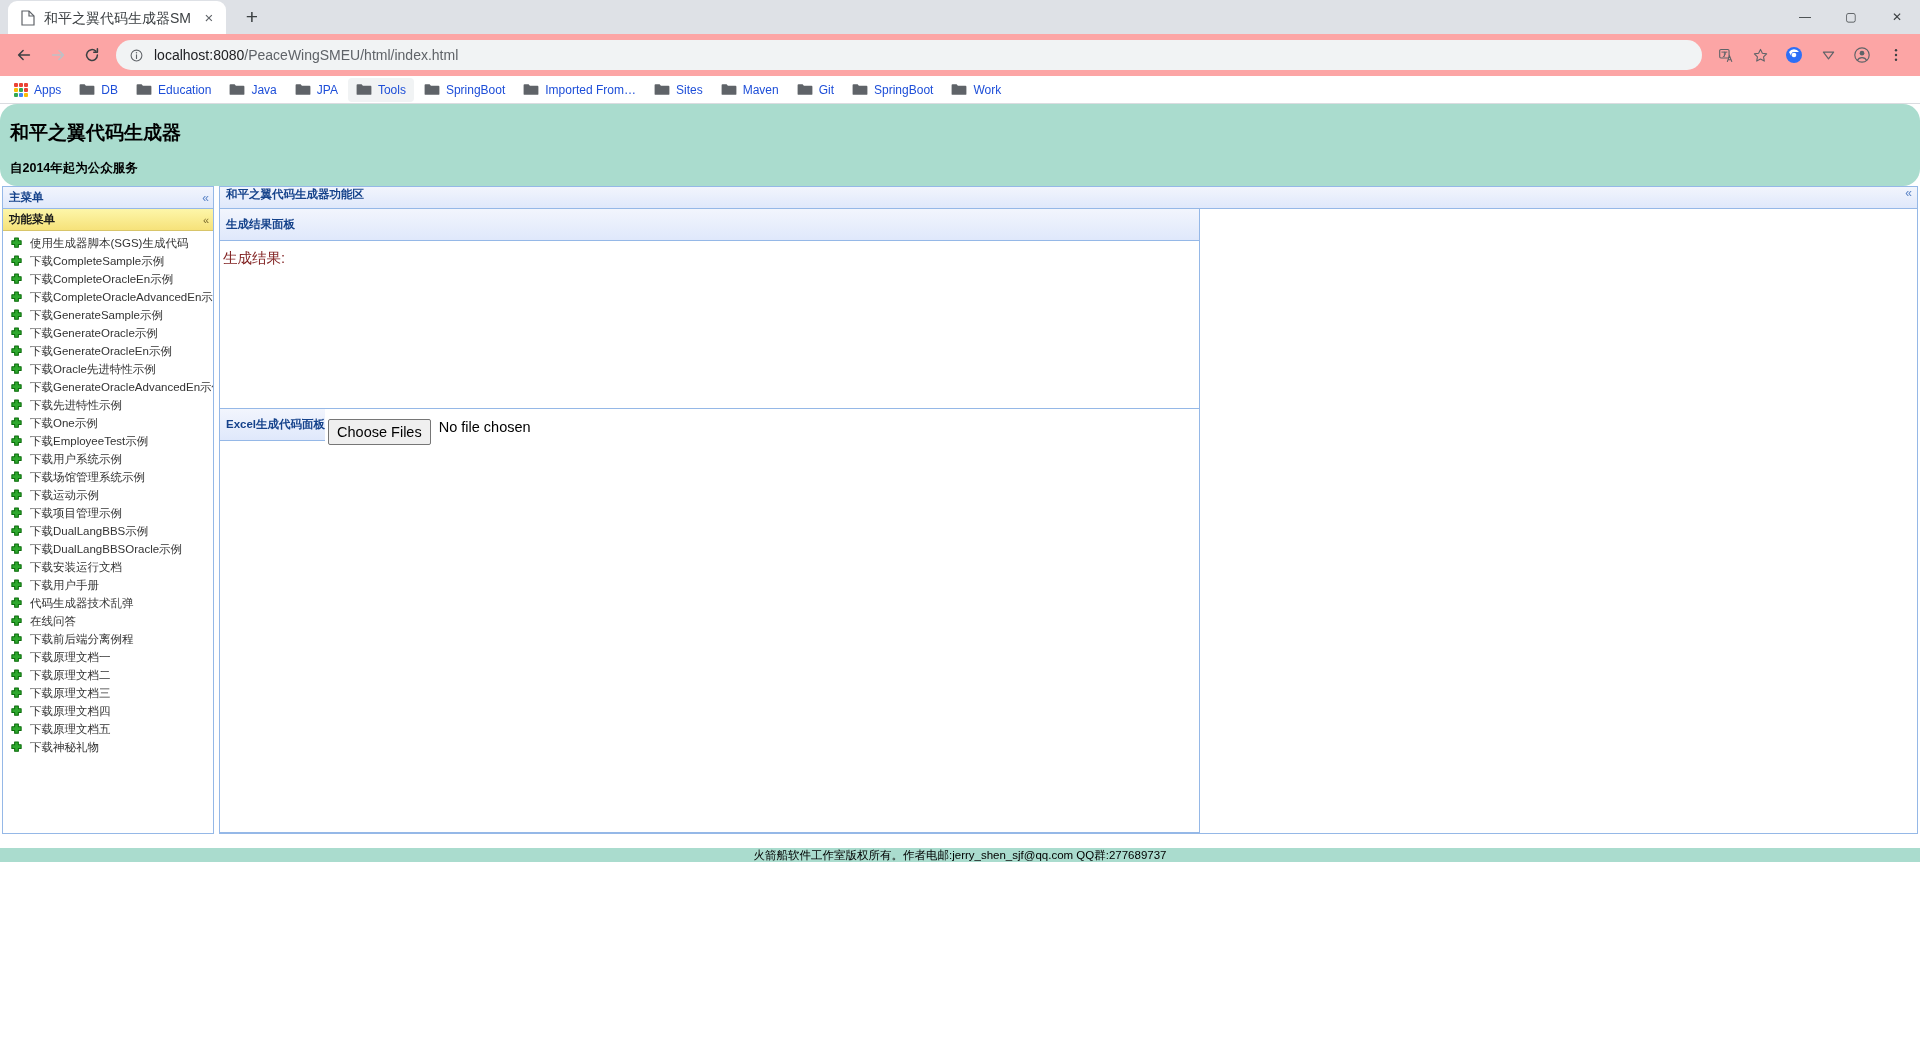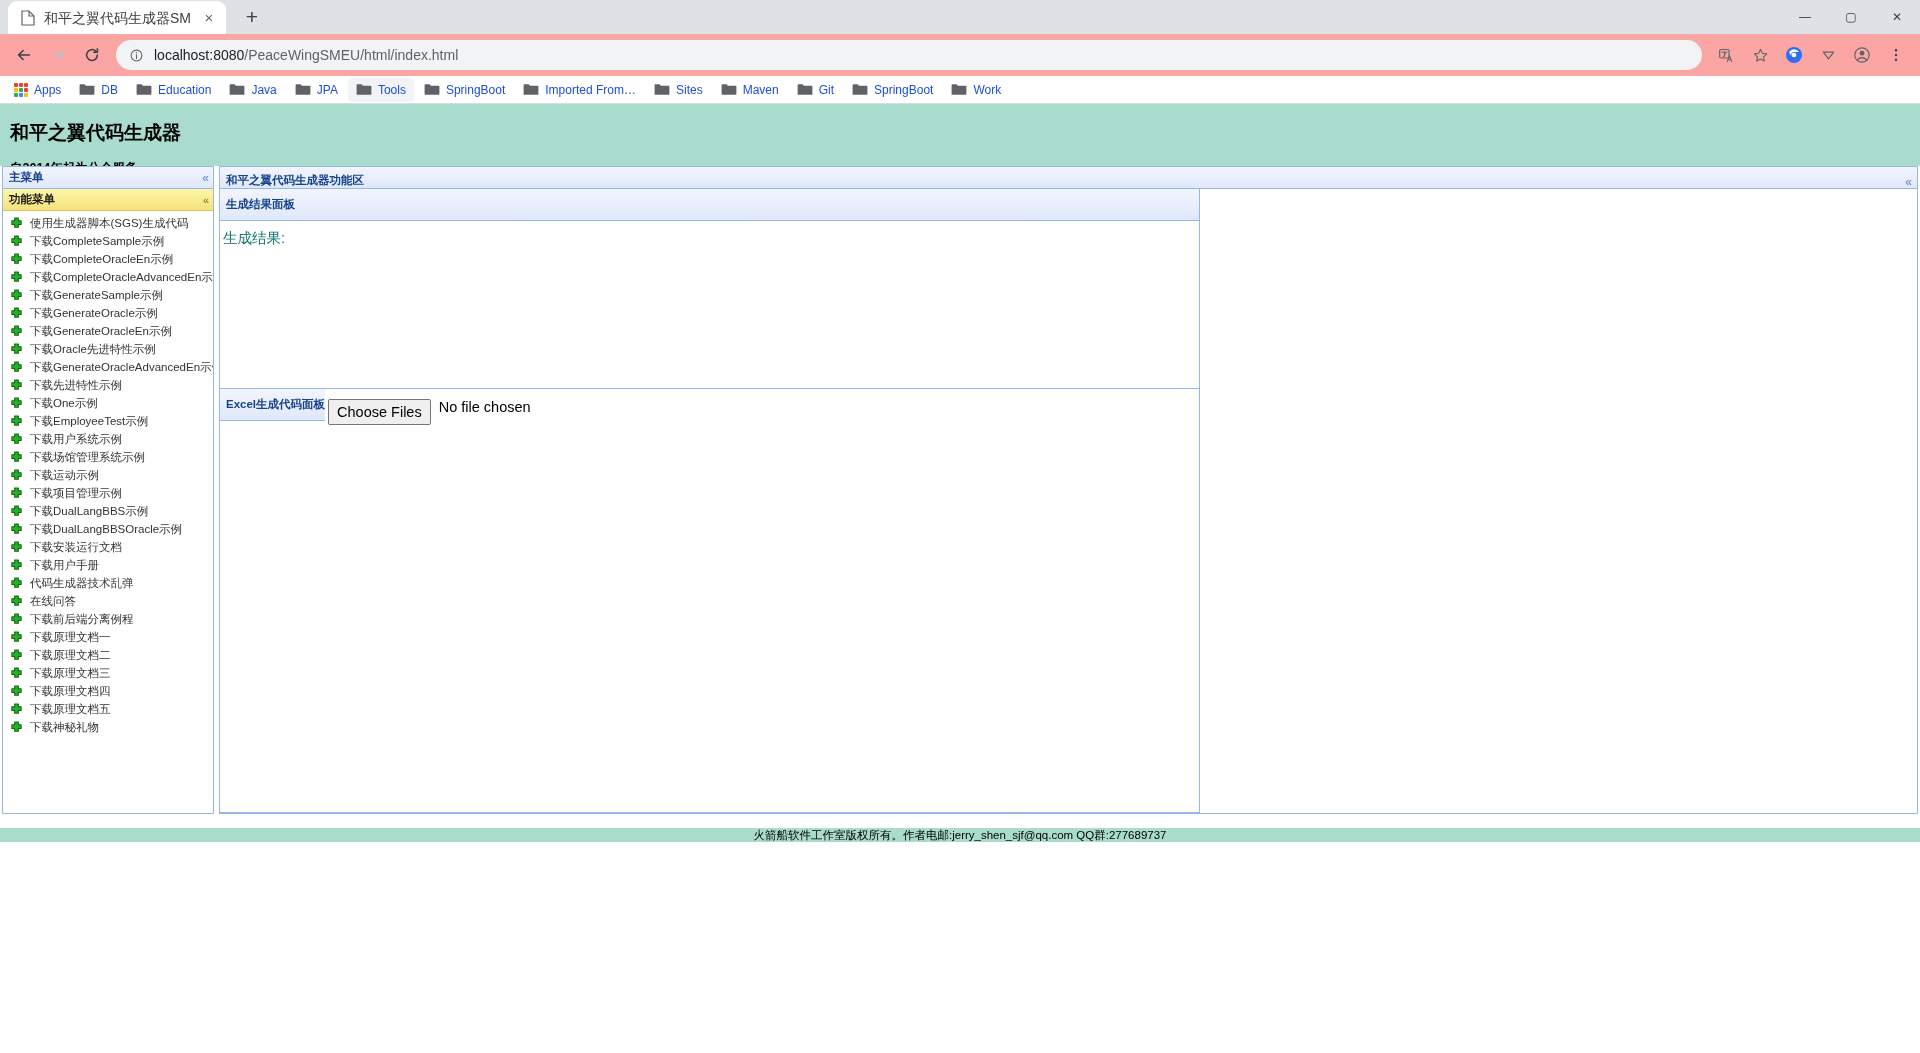--- a/index.html
+++ b/index.html
@@ -80,21 +80,21 @@
   }
   .bm.highlight { background: #f1f3f4; }
   .folder-icon { width: 16px; height: 13px; flex: 0 0 16px; }
   .apps-grid { width: 14px; height: 14px; display: grid; grid-template-columns: repeat(3,1fr); grid-template-rows: repeat(3,1fr); gap: 1px; }
   .apps-grid i { display:block; border-radius: 1px; }
 
   
   .viewport { flex: 1 1 auto; background: #ffffff; overflow: hidden; position: relative; }
 
   .page-header {
-    background: #aadcce; height: 62px; padding: 14px 0 0 10px;
+    background: #aadcce; height: 82px; padding: 14px 0 0 10px; border-radius: 17px;
   }
   .page-title { font-size: 19px; font-weight: bold; color: #000; margin: 0 0 0 0; line-height: 30px; }
   .page-sub { font-size: 12.5px; font-weight: bold; color: #000; margin-top: 12px; }
 
   .body-area { display: flex; height: 648px; background: #ffffff; }
 
   
   .sidebar {
     width: 212px; flex: 0 0 212px; margin-left: 2px;
     border: 1px solid #95b8e7; background: #ffffff;
@@ -129,40 +129,40 @@
 
   
   .main-col {
     flex: 1 1 auto; display: flex; flex-direction: column;
     border: 1px solid #95b8e7; margin-left: 5px; margin-right: 2px;
     background: #ffffff;
   }
   .main-head {
     background: linear-gradient(#f2f5fd, #dfe8fb);
     border-bottom: 1px solid #95b8e7;
-    height: 22px; display: flex; align-items: flex-end; justify-content: space-between;
+    height: 22px; display: flex; align-items: flex-start; justify-content: space-between;
     padding: 0 5px 0 6px;
   }
   .main-head .mh-title { font-size: 11.5px; font-weight: bold; color: #15428b; }
 
   .main-body { flex: 1 1 auto; display: flex; }
   .center-col { width: 980px; flex: 0 0 980px; display: flex; flex-direction: column; }
   .right-col { flex: 1 1 auto; background: #ffffff; border-left: 1px solid #ffffff; }
 
   .sub-panel { border: 1px solid #95b8e7; border-top: none; border-left: none; background: #ffffff; }
   .sub-head {
     background: linear-gradient(#f2f5fd, #dfe8fb);
     border-bottom: 1px solid #95b8e7;
     height: 32px; display: flex; align-items: center; padding-left: 6px;
   }
   .sub-head span { font-size: 11.5px; font-weight: bold; color: #15428b; }
 
   .result-panel { height: 200px; display: flex; flex-direction: column; }
   .result-body { flex: 1 1 auto; padding: 8px 0 0 3px; }
-  .result-label { font-size: 14.5px; color: #0f766e; }
+  .result-label { font-size: 14.5px; color: #7f1d1d; }
 
   .excel-panel { flex: 1 1 auto; display: flex; flex-direction: row; }
   .excel-body { flex: 1 1 auto; padding: 10px 0 0 3px; }
 
   .file-row { display: flex; align-items: flex-start; gap: 8px; }
   .file-btn {
     font-family: "Liberation Sans", sans-serif;
     font-size: 14.5px; color: #000;
     background: #efefef;
     border: 1px solid #767676; border-radius: 2px;

